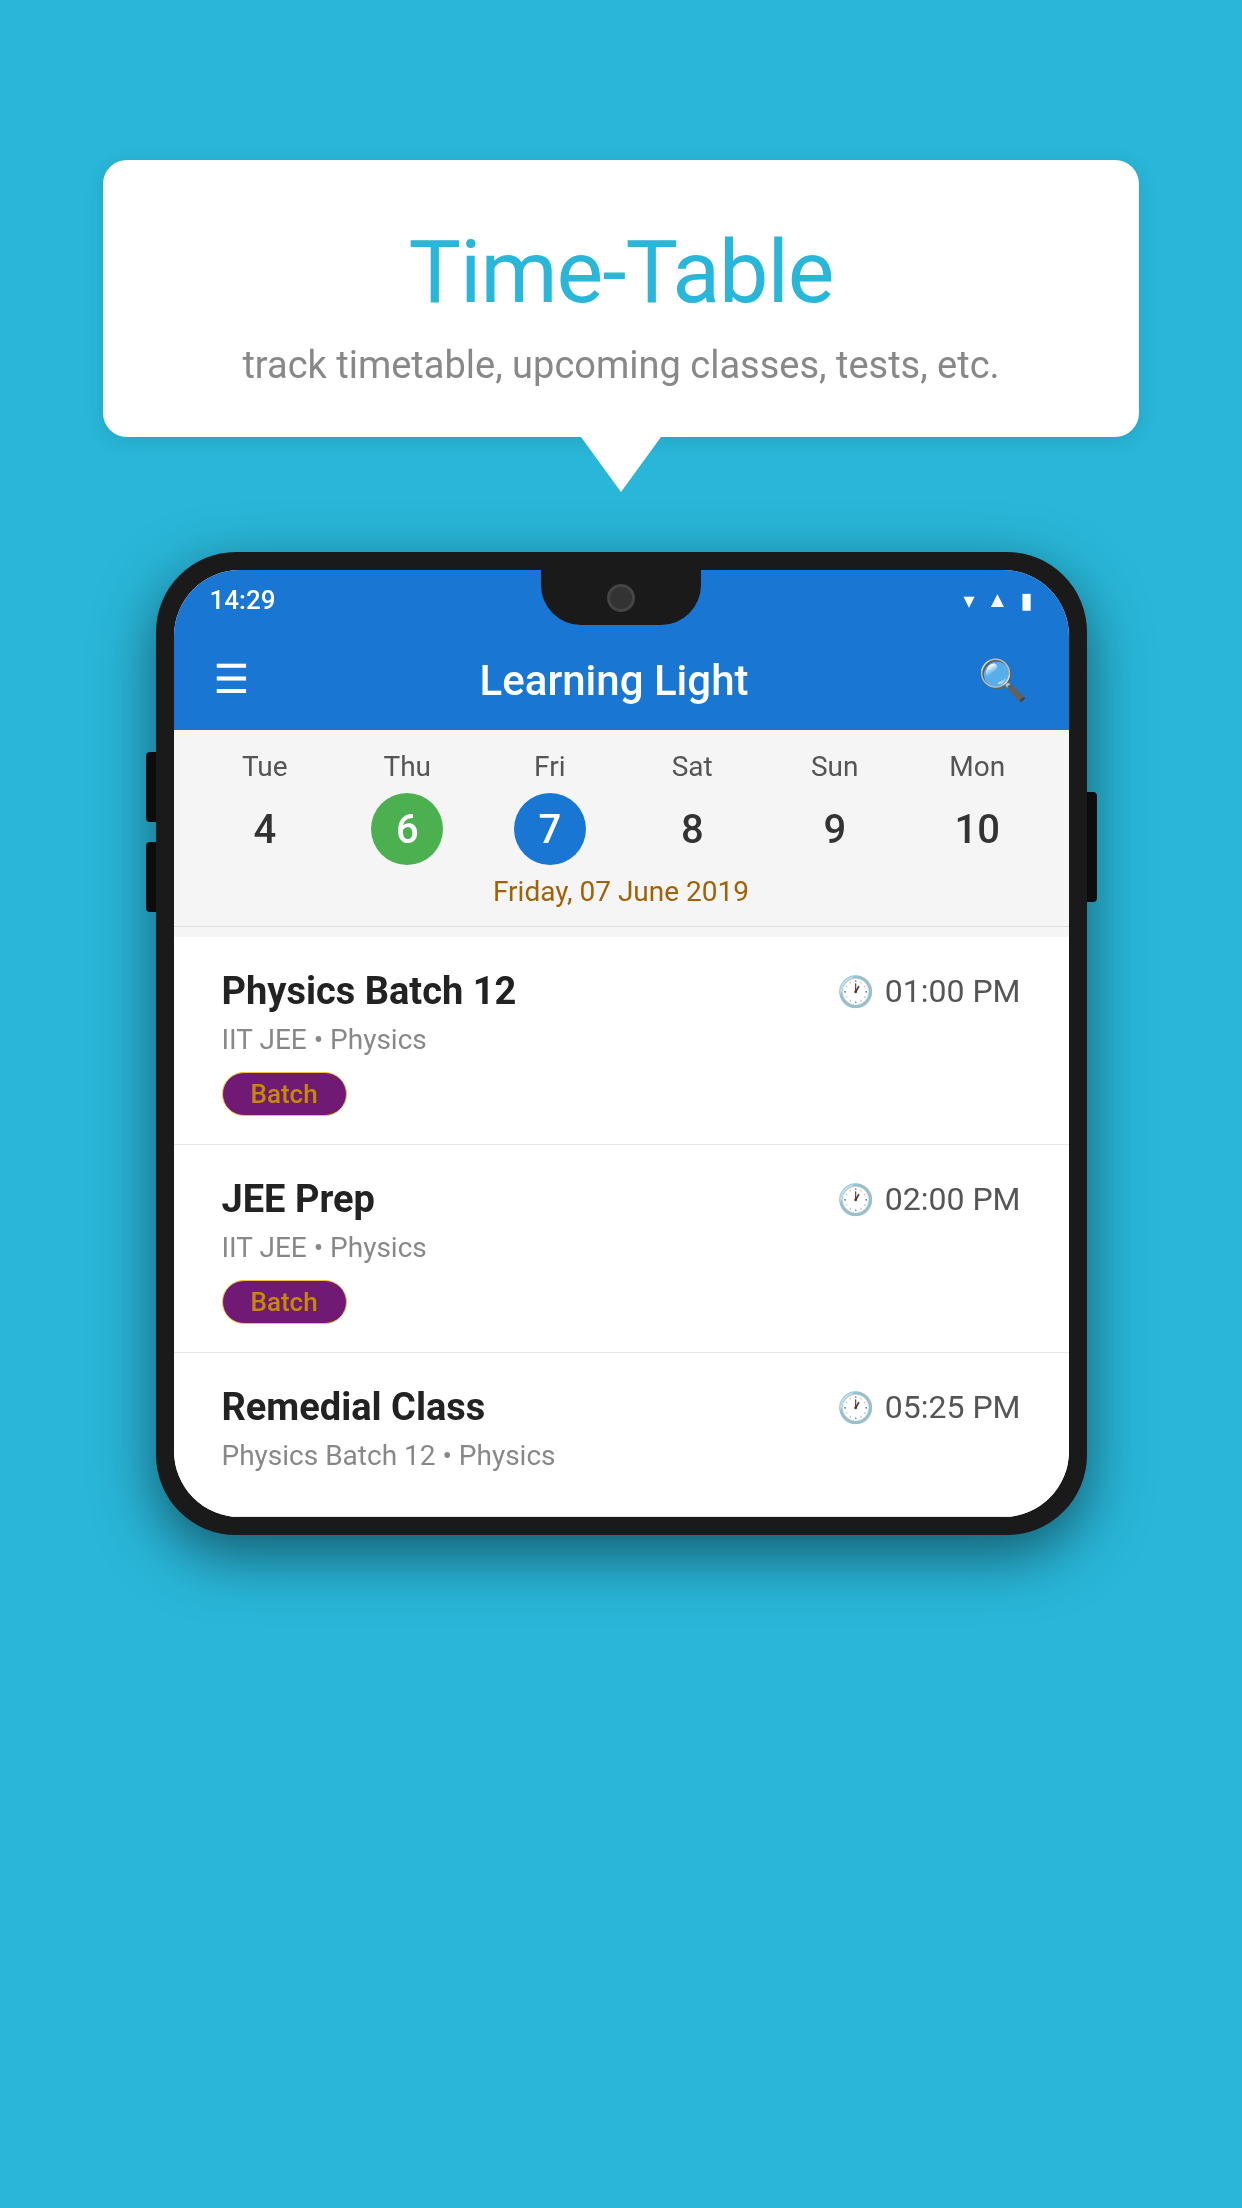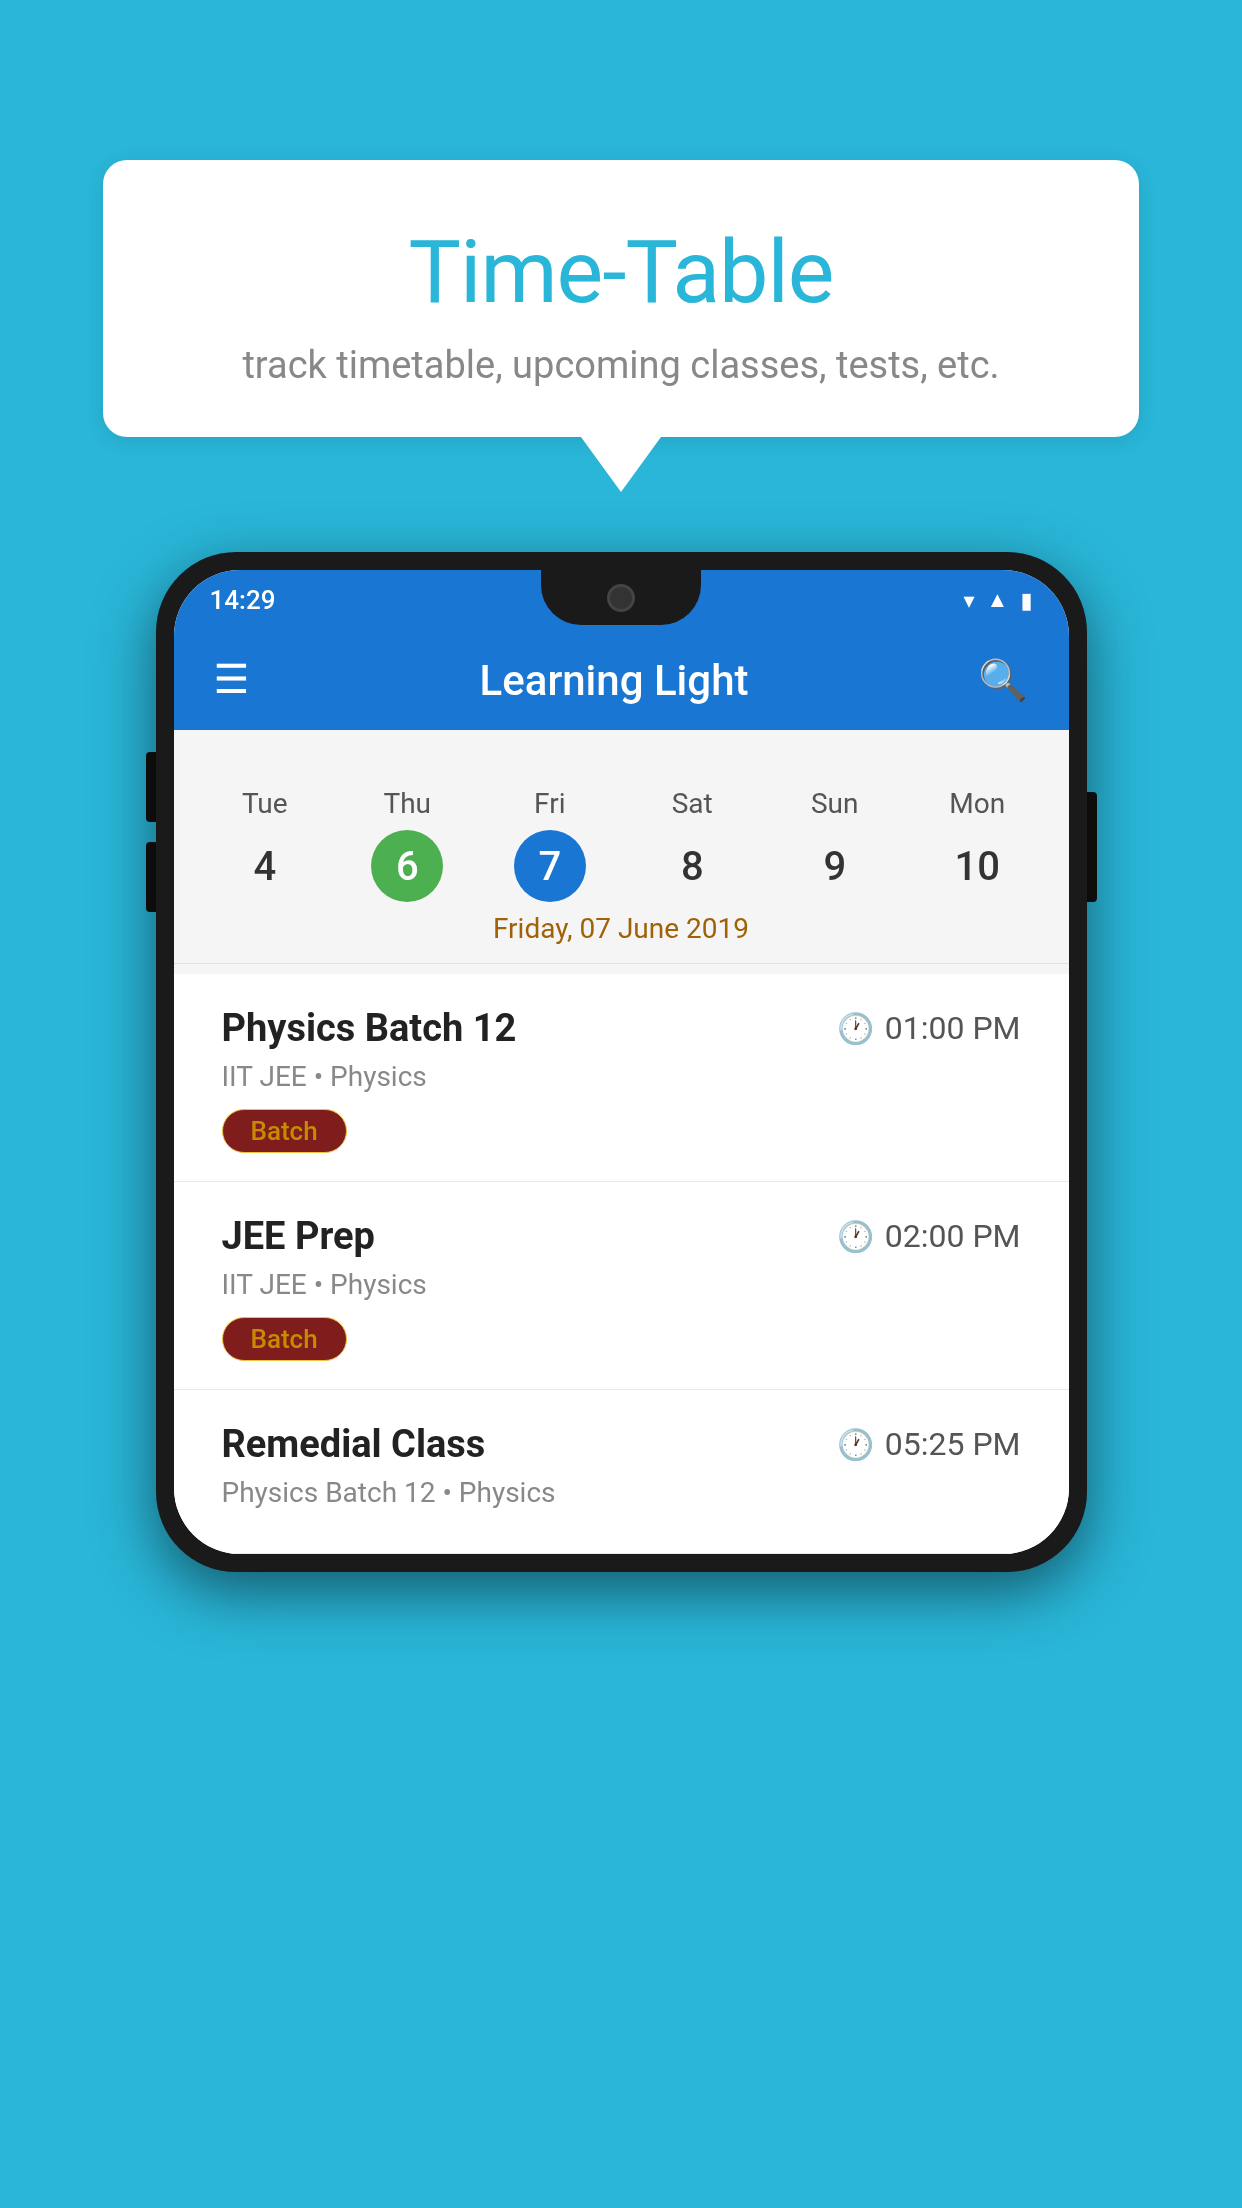--- a/index.html
+++ b/index.html
@@ -160,21 +160,20 @@
     
     .calendar-strip {
       background: #f5f5f5;
       padding: 20px 0 10px;
     }
 
     .calendar-days-header {
       display: flex;
       justify-content: space-between;
       padding: 0 20px;
-      margin-top: 37px;
     }
 
     .day-col {
       display: flex;
       flex-direction: column;
       align-items: center;
       gap: 10px;
       flex: 1;
     }
 
@@ -255,21 +254,21 @@
     }
 
     .schedule-item-meta {
       font-size: 28px;
       color: #888;
       margin-bottom: 16px;
     }
 
     .batch-tag {
       display: inline-block;
-      background: #7f1d1d;
+      background: #701a75;
       color: #C68B00;
       border: 1px solid #F0C040;
       border-radius: 30px;
       padding: 6px 28px;
       font-size: 26px;
       font-weight: 500;
     }
 
     
     .volume-btn-left {

